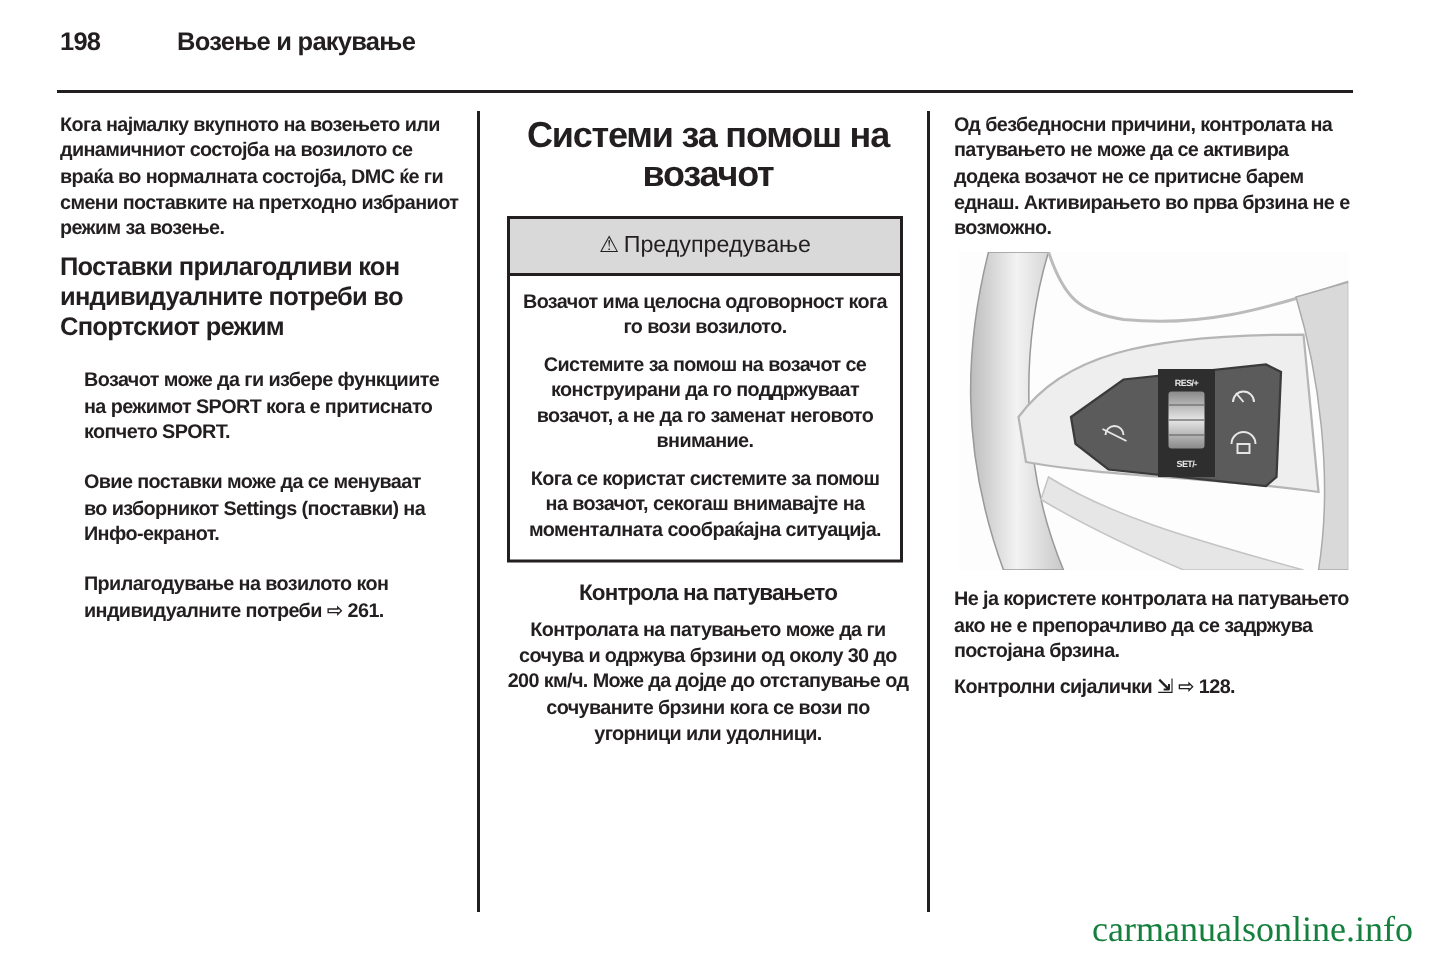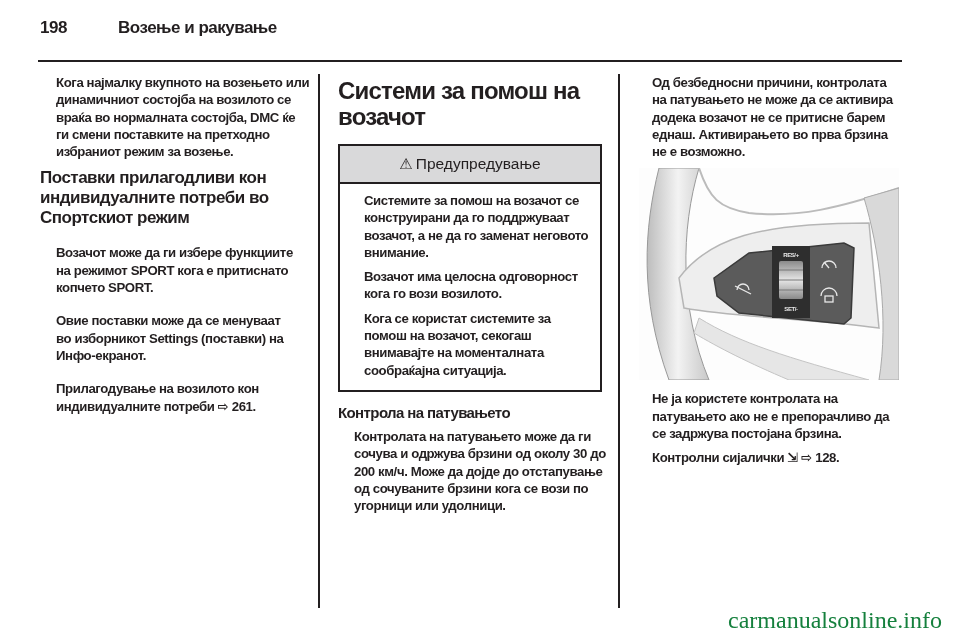--- a/index.html
+++ b/index.html
@@ -5,24 +5,24 @@
   html, body { margin: 0; padding: 0; }
   body {
     width: 960px; height: 642px; background: #ffffff; position: relative; overflow: hidden;
     font-family: "Liberation Sans", "DejaVu Sans", sans-serif; color: #231f20;
   }
   .hdr-num { position: absolute; left: 40px; top: 18px; font-size: 17px; font-weight: bold; letter-spacing: -0.5px; }
   .hdr-title { position: absolute; left: 118px; top: 18px; font-size: 17px; font-weight: bold; letter-spacing: -0.5px; }
   .hdr-rule { position: absolute; left: 38px; top: 60px; width: 864px; height: 2px; background: #231f20; }
   .vdiv { position: absolute; top: 74px; width: 2px; height: 534px; background: #231f20; }
   .col { position: absolute; top: 74px; font-size: 13.2px; font-weight: bold; line-height: 17.3px; letter-spacing: -0.4px; }
-  .col p { margin: 0 0 7px 16px; }
+  .col p { margin: 0 0 7px 0; }
   .col .nomar { margin: 16px; }
   .col1 { left: 40px; width: 270px; }
-  .col2 { left: 338px; width: 268px; }
+  .col2 { left: 338px; width: 268px; text-align: center; }
   .col3 { left: 636px; width: 268px; }
   .h1 { font-size: 24px; line-height: 26px; font-weight: bold; letter-spacing: -0.8px; margin: 4px 0 14px 0; }
   .h2 { font-size: 17px; line-height: 20px; font-weight: bold; letter-spacing: -0.5px; margin: 8px 0 14px 0; }
   .h2b { font-size: 15px; line-height: 22px; font-weight: bold; letter-spacing: -0.6px; margin: 10px 0 4px 0; }
   .warn { border: 2px solid #231f20; width: 260px; margin-left: 0; }
   .warn-head { background: #d9d9da; border-bottom: 2px solid #231f20; height: 36px; display: flex; align-items: center; justify-content: center; font-size: 15.5px; font-weight: normal; letter-spacing: 0; }
   .warn-icon { display: inline-block; margin-right: 3px; font-size: 15px; }
   .warn-body { padding: 8px 8px 4px 8px; }
   .wheel-fig { width: 260px; height: 212px; margin: 8px 0 10px 3px; background: #fdfdfd; position: relative; overflow: hidden; }
   .xref { display: inline-block; }
@@ -51,22 +51,22 @@
 </div>
 
 <div class="col col2">
   <div class="h1">Системи за помош на возачот</div>
   <div class="warn">
     <div class="warn-head">
       <span class="warn-icon">⚠</span>
       <span>Предупредување</span>
     </div>
     <div class="warn-body">
+      <p>Возачот има целосна одговорност кога го вози возилото.</p>
       <p>Системите за помош на возачот се конструирани да го поддржуваат возачот, а не да го заменат неговото внимание.</p>
-      <p>Возачот има целосна одговорност кога го вози возилото.</p>
       <p>Кога се користат системите за помош на возачот, секогаш внимавајте на моменталната сообраќајна ситуација.</p>
     </div>
   </div>
   <div class="h2b">Контрола на патувањето</div>
   <p>Контролата на патувањето може да ги сочува и одржува брзини од околу 30 до 200 км/ч. Може да дојде до отстапување од сочуваните брзини кога се вози по угорници или удолници.</p>
 </div>
 
 <div class="col col3">
   <p>Од безбедносни причини, контролата на патувањето не може да се активира додека возачот не се притисне барем еднаш. Активирањето во прва брзина не е возможно.</p>
   <div class="wheel-fig">

